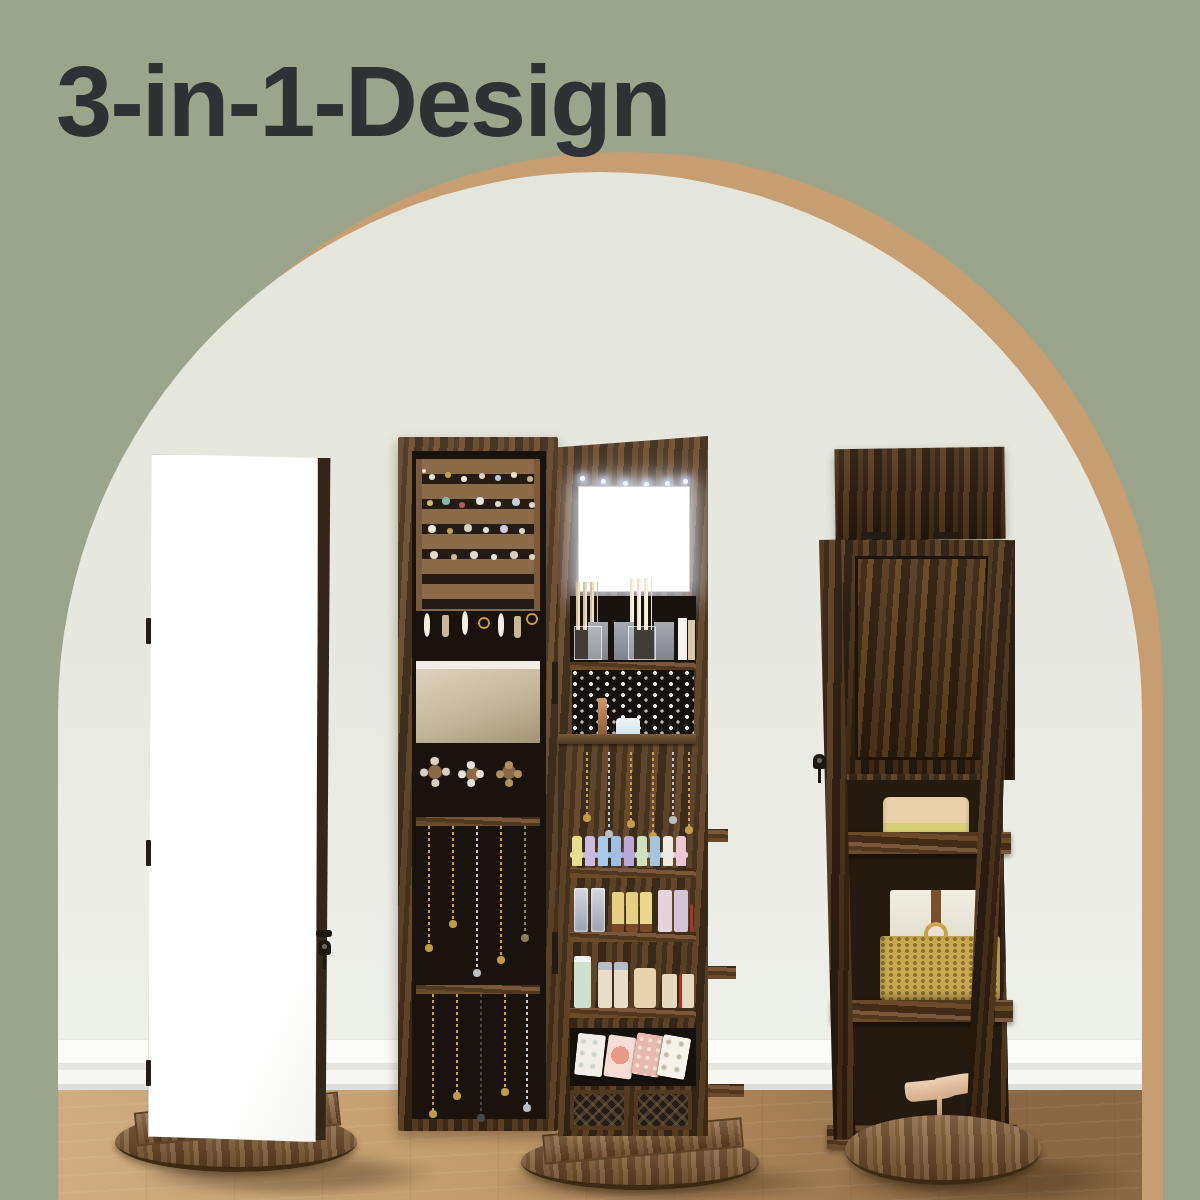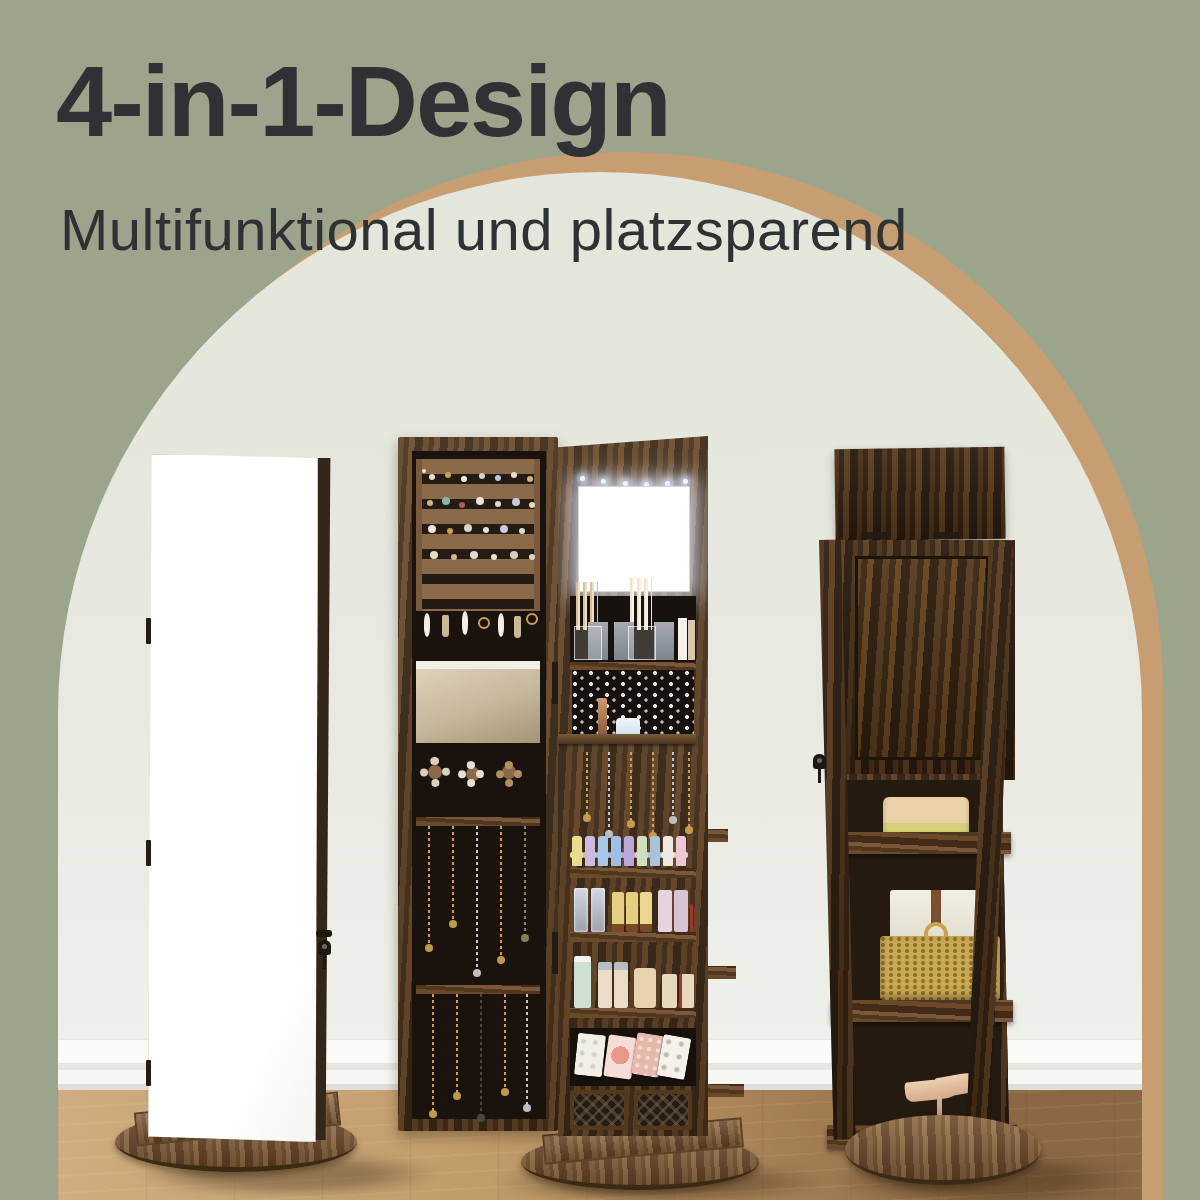--- a/index.html
+++ b/index.html
@@ -94,22 +94,21 @@
   .bottle{position:absolute;border-radius:2px}
   .heel-shoe{position:absolute;width:52px;height:20px;background:linear-gradient(180deg,#ecd0b2,#d3ac8b);
     border-radius:4px 70% 45% 12px/8px 100% 45% 12px;transform:rotate(-6deg)}
   .heel-stick{position:absolute;width:5px;height:28px;background:linear-gradient(180deg,#d8b795,#b08a68);border-radius:0 0 2px 2px}
 </style>
 </head>
 <body>
 
 <div class="stage">
 
-  <h1 class="title">4-in-1-Design</h1>
-  <p class="subtitle">Multifunktional und platzsparend</p>
+  <h1 class="title">3-in-1-Design</h1>
 
   <div class="arch-ring"></div>
 
   <div class="arch">
 
     <div class="baseboard"></div>
     <div class="floor"></div>
 
     <div class="floor-shadow" style="left:80px;top:980px;width:300px"></div>
     <div class="floor-shadow" style="left:440px;top:988px;width:330px"></div>

